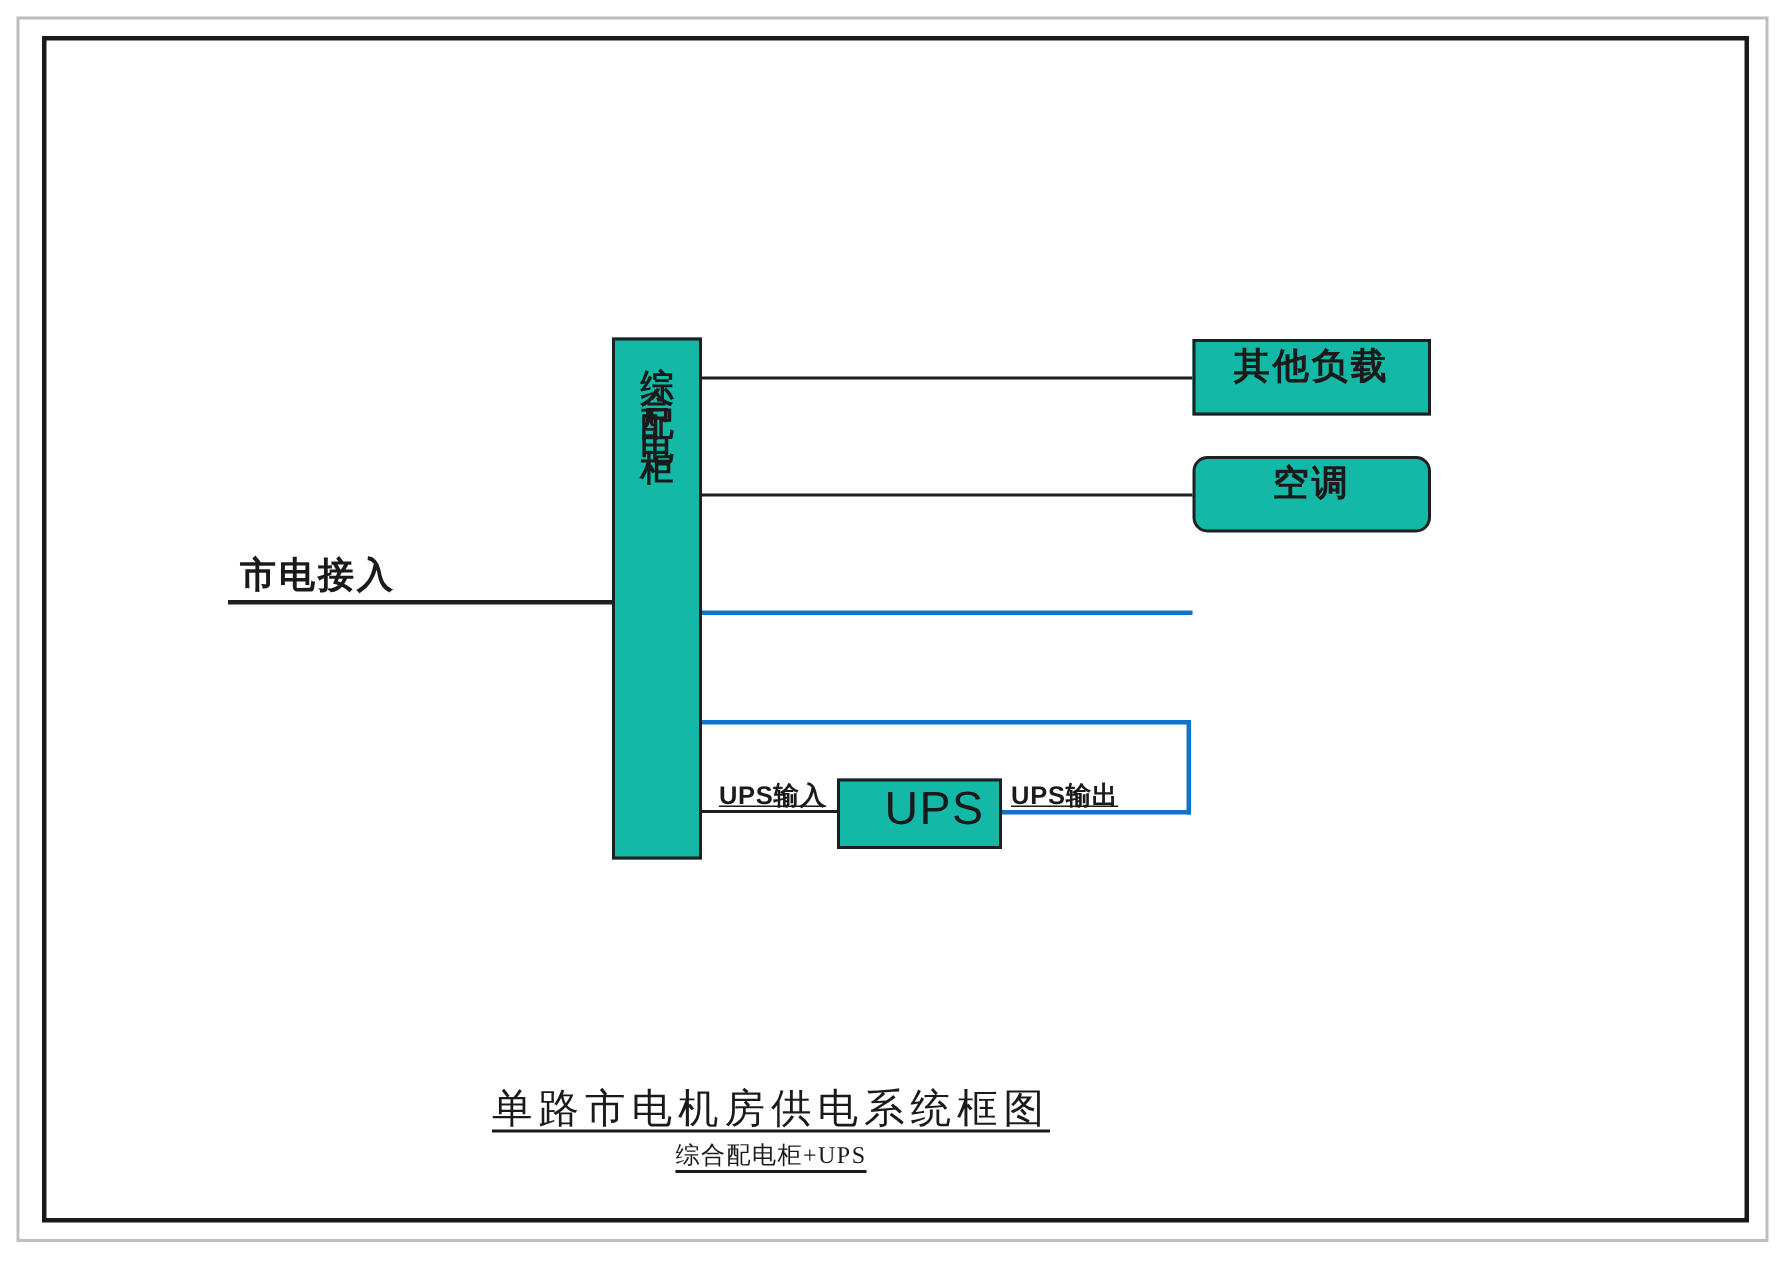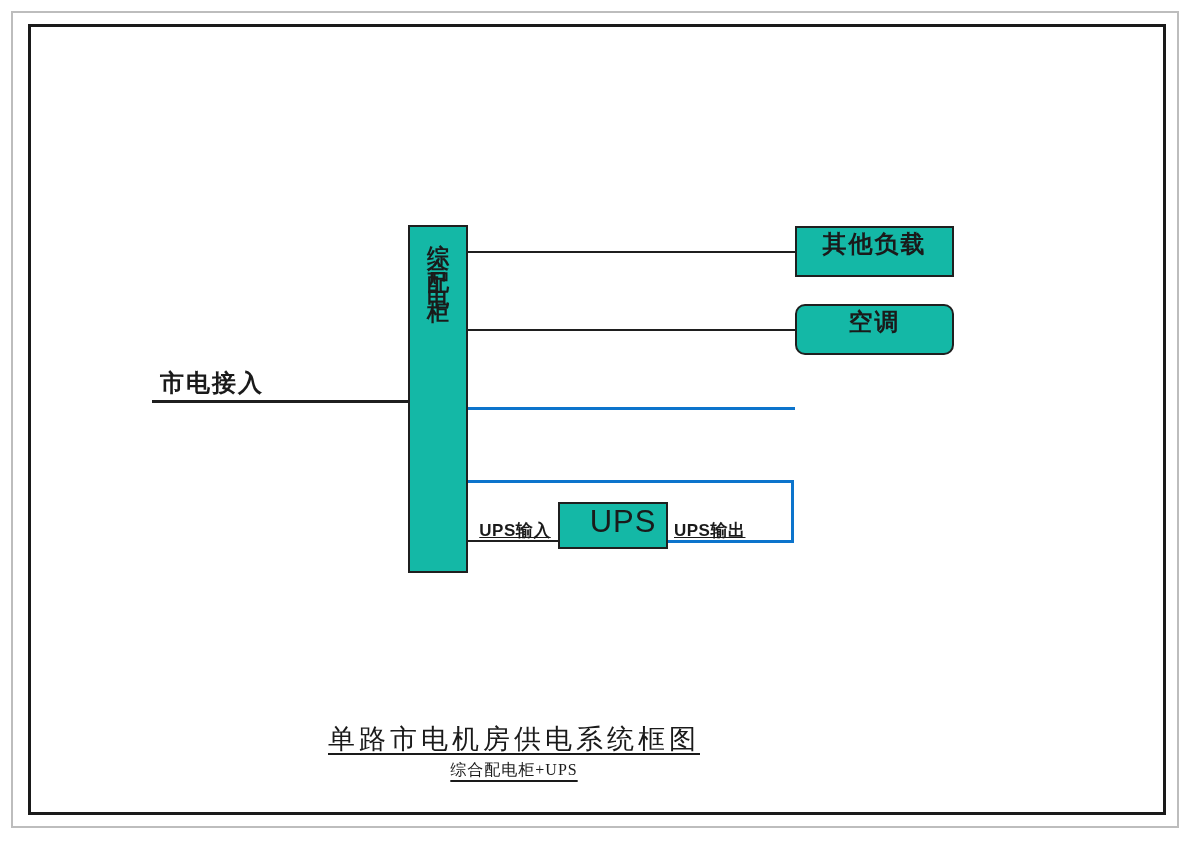--- a/index.html
+++ b/index.html
@@ -70,21 +70,21 @@
   }
   .load-box {
     left: 795px; width: 159px; height: 51px;
     font-size: 24px; font-weight: 600; letter-spacing: 2px;
     z-index: 2;
   }
   .load-box.l1 { top: 226px; }
   .load-box.l2 { top: 304px; border-radius: 10px; }
   .load-box.l3 { top: 383px; }
   .ups-box {
-    left: 558px; top: 502px; width: 110px; height: 47px;
+    left: 558px; top: 519px; width: 110px; height: 47px;
     font-size: 31px; font-weight: 500; letter-spacing: 1px;
     z-index: 2;
     padding-left: 20px;
   }
   .ups-io-label {
     font-size: 17px; font-weight: 600;
     letter-spacing: 0.5px;
     text-decoration: underline;
   }
   .ups-in-label  { left: 474px; top: 519px; width: 82px; text-align: center; }

